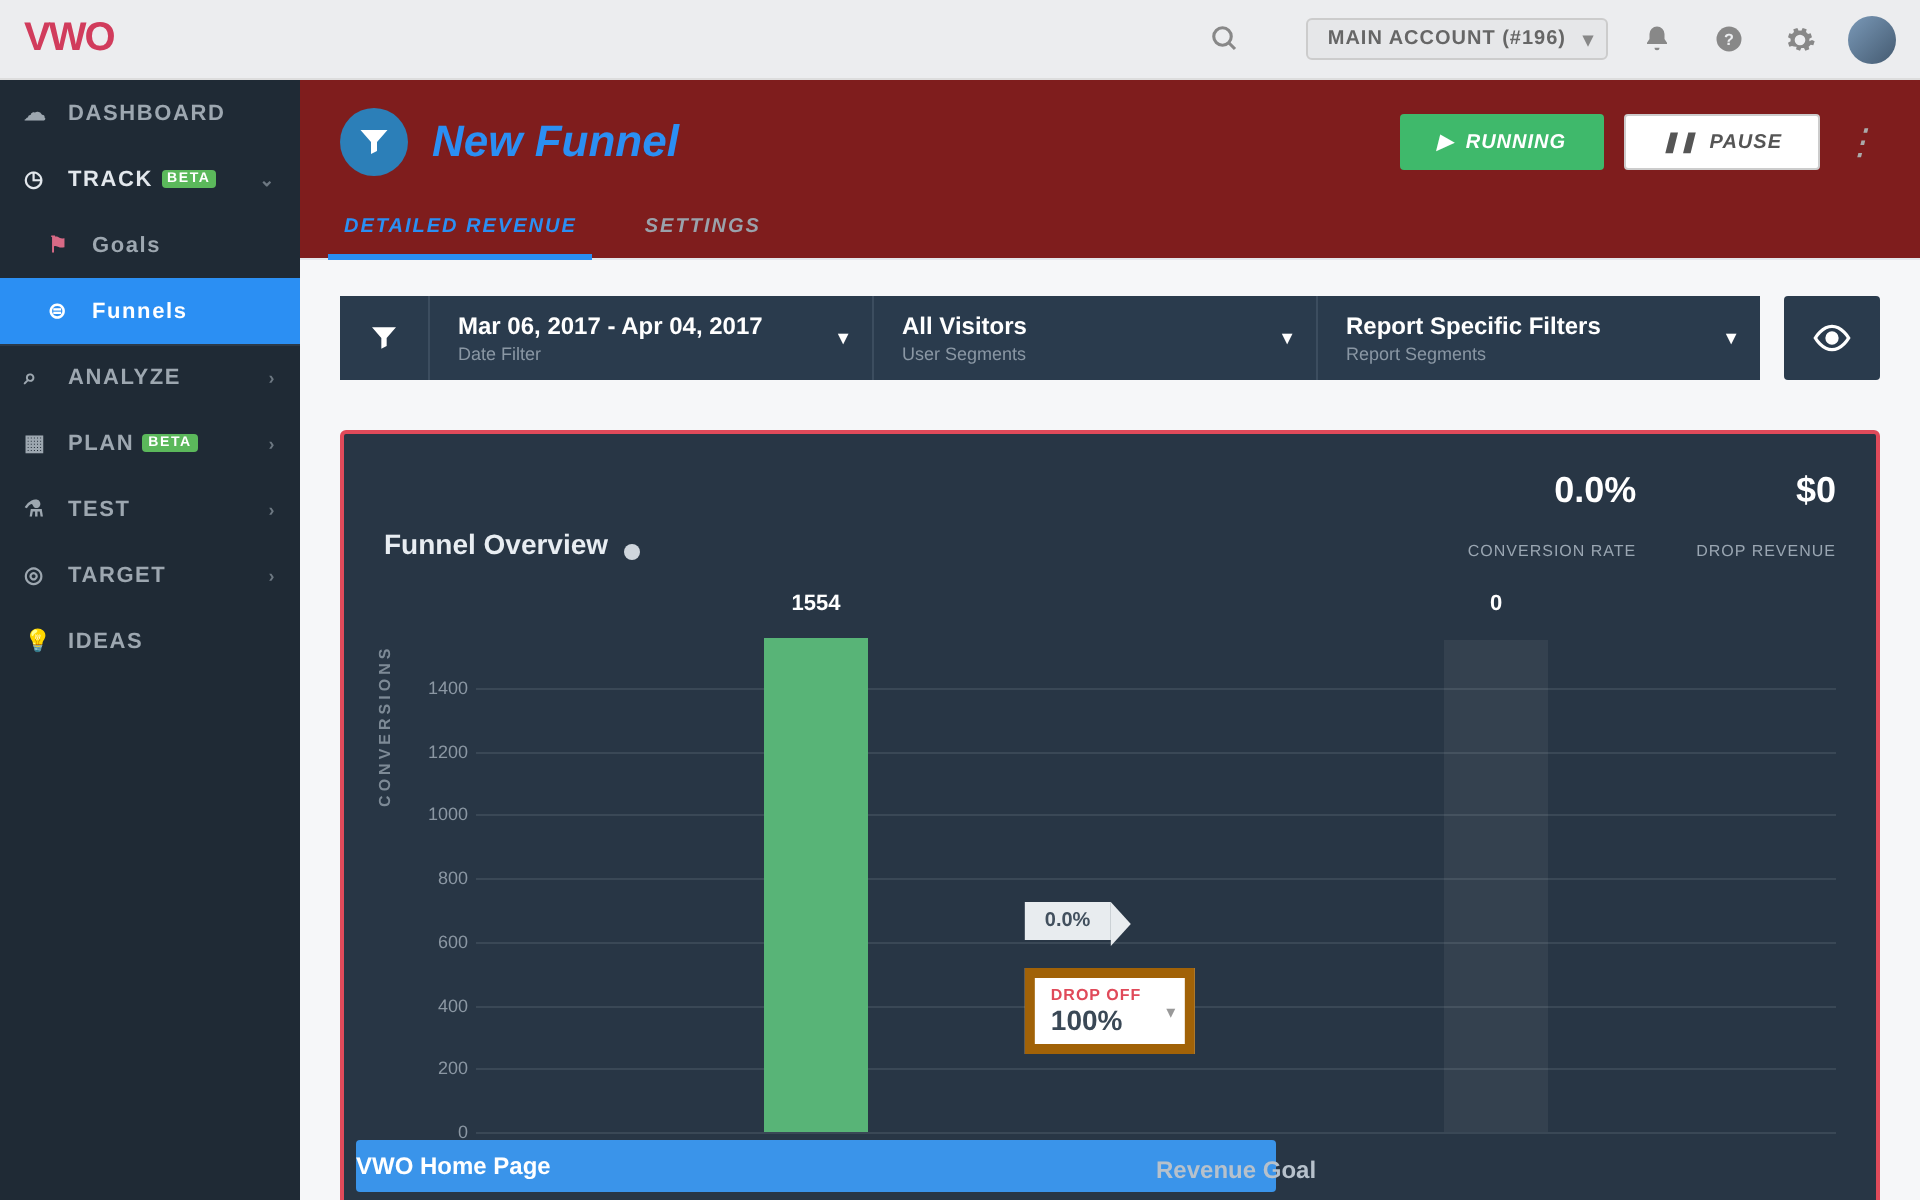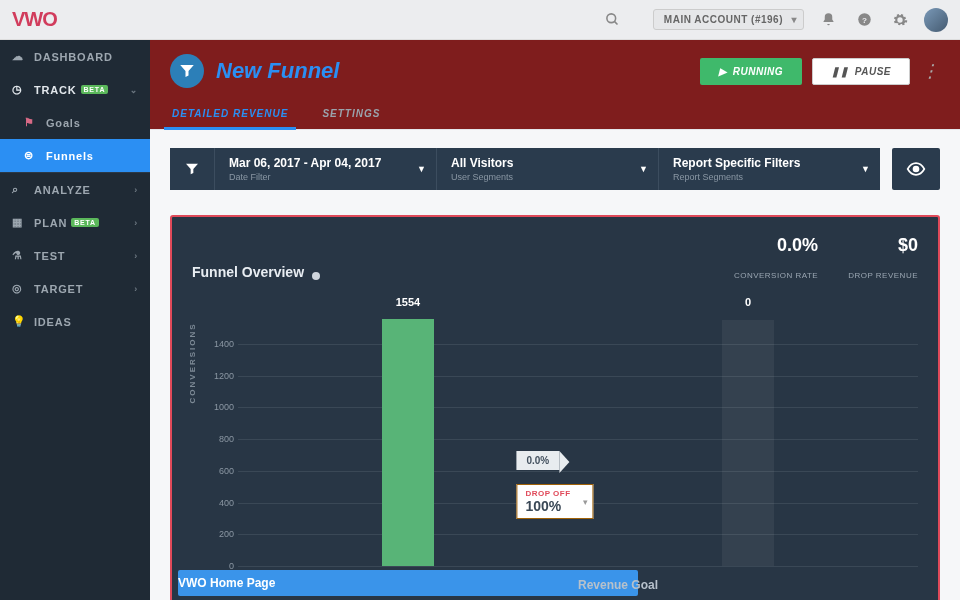--- a/index.html
+++ b/index.html
@@ -62,21 +62,21 @@
   .bar-col { flex: 1; position: relative; display: flex; justify-content: center; align-items: flex-end; }
   .bar { width: 52px; }
   .bar.green { background: #58b477; }
   .bar.ghost { background: rgba(255,255,255,0.06); }
   .bar-label { position: absolute; top: -16px; left: 0; right: 0; text-align: center; font-size: 11px; font-weight: bold; color: #fff; }
   .step-label { position: absolute; left: 0; right: 0; bottom: -26px; text-align: left; font-size: 12px; color: #b7c1cb; font-weight: bold; }
   .step-label.active { background: #3a94ea; color: #fff; padding: 6px 0; bottom: -30px; left: -60px; right: -60px; border-radius: 2px;}
   .dropoff-arrow { position: absolute; left: 50%; top: 52%; transform: translateX(-50%); }
   .arrow-pct { background: #e8ecef; color: #42505e; font-size: 10px; font-weight: bold; padding: 4px 10px; position: relative; display:inline-block; }
   .arrow-pct::after { content: ''; position: absolute; right: -10px; top: 0; border-left: 10px solid #e8ecef; border-top: 11px solid transparent; border-bottom: 11px solid transparent; }
-  .drop-box { margin-top: 14px; background: #fff; border: 1px solid #a16207; padding: 4px 22px 4px 8px; font-size: 9px; position:relative; display:inline-block; }
+  .drop-box { margin-top: 14px; background: #fff; border: 5px solid #a16207; padding: 4px 22px 4px 8px; font-size: 9px; position:relative; display:inline-block; }
   .drop-box .dl { color: #e04a5a; font-weight: bold; font-size: 8px; letter-spacing: 0.5px; }
   .drop-box .dv { color: #3a4856; font-weight: bold; font-size: 14px; }
   .drop-box::after { content: '▾'; position: absolute; right: 5px; top: 50%; transform: translateY(-50%); color:#999; font-size: 9px;}
 </style>
 </head>
 <body>
 
 <div class="topbar">
   <span class="logo">VWO</span>
   <div class="topbar-spacer"></div>

